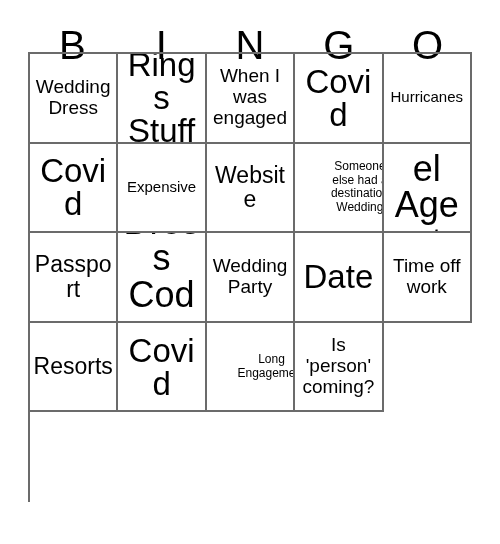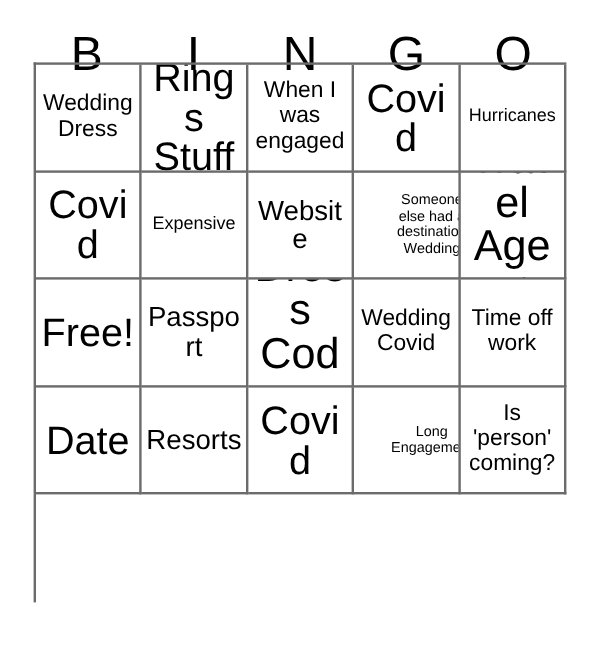--- a/index.html
+++ b/index.html
@@ -117,36 +117,33 @@
       <div class="cell">
         <span class="cell-text fs-lg">Website</span>
       </div>
       <div class="cell">
         <span class="cell-text fs-xs">Someone else had a destination Wedding</span>
       </div>
       <div class="cell">
         <span class="cell-text fs-xl">Travel Agent</span>
       </div>
       <div class="cell">
-        <span class="cell-text fs-xxl">Free!</span>
-      </div>
-      <div class="cell">
         <span class="cell-text fs-lg">Passport</span>
       </div>
       <div class="cell">
         <span class="cell-text fs-xl">Dress Code</span>
       </div>
       <div class="cell">
-        <span class="cell-text fs-md">Wedding Covid</span>
+        <span class="cell-text fs-md">Wedding Party</span>
+      </div>
+      <div class="cell">
+        <span class="cell-text fs-xxl">Date</span>
       </div>
       <div class="cell">
         <span class="cell-text fs-md">Time off work</span>
-      </div>
-      <div class="cell">
-        <span class="cell-text fs-xxl">Date</span>
       </div>
       <div class="cell">
         <span class="cell-text fs-lg">Resorts</span>
       </div>
       <div class="cell">
         <span class="cell-text fs-xxl">Covid</span>
       </div>
       <div class="cell">
         <span class="cell-text fs-xs">Long Engagement</span>
       </div>

